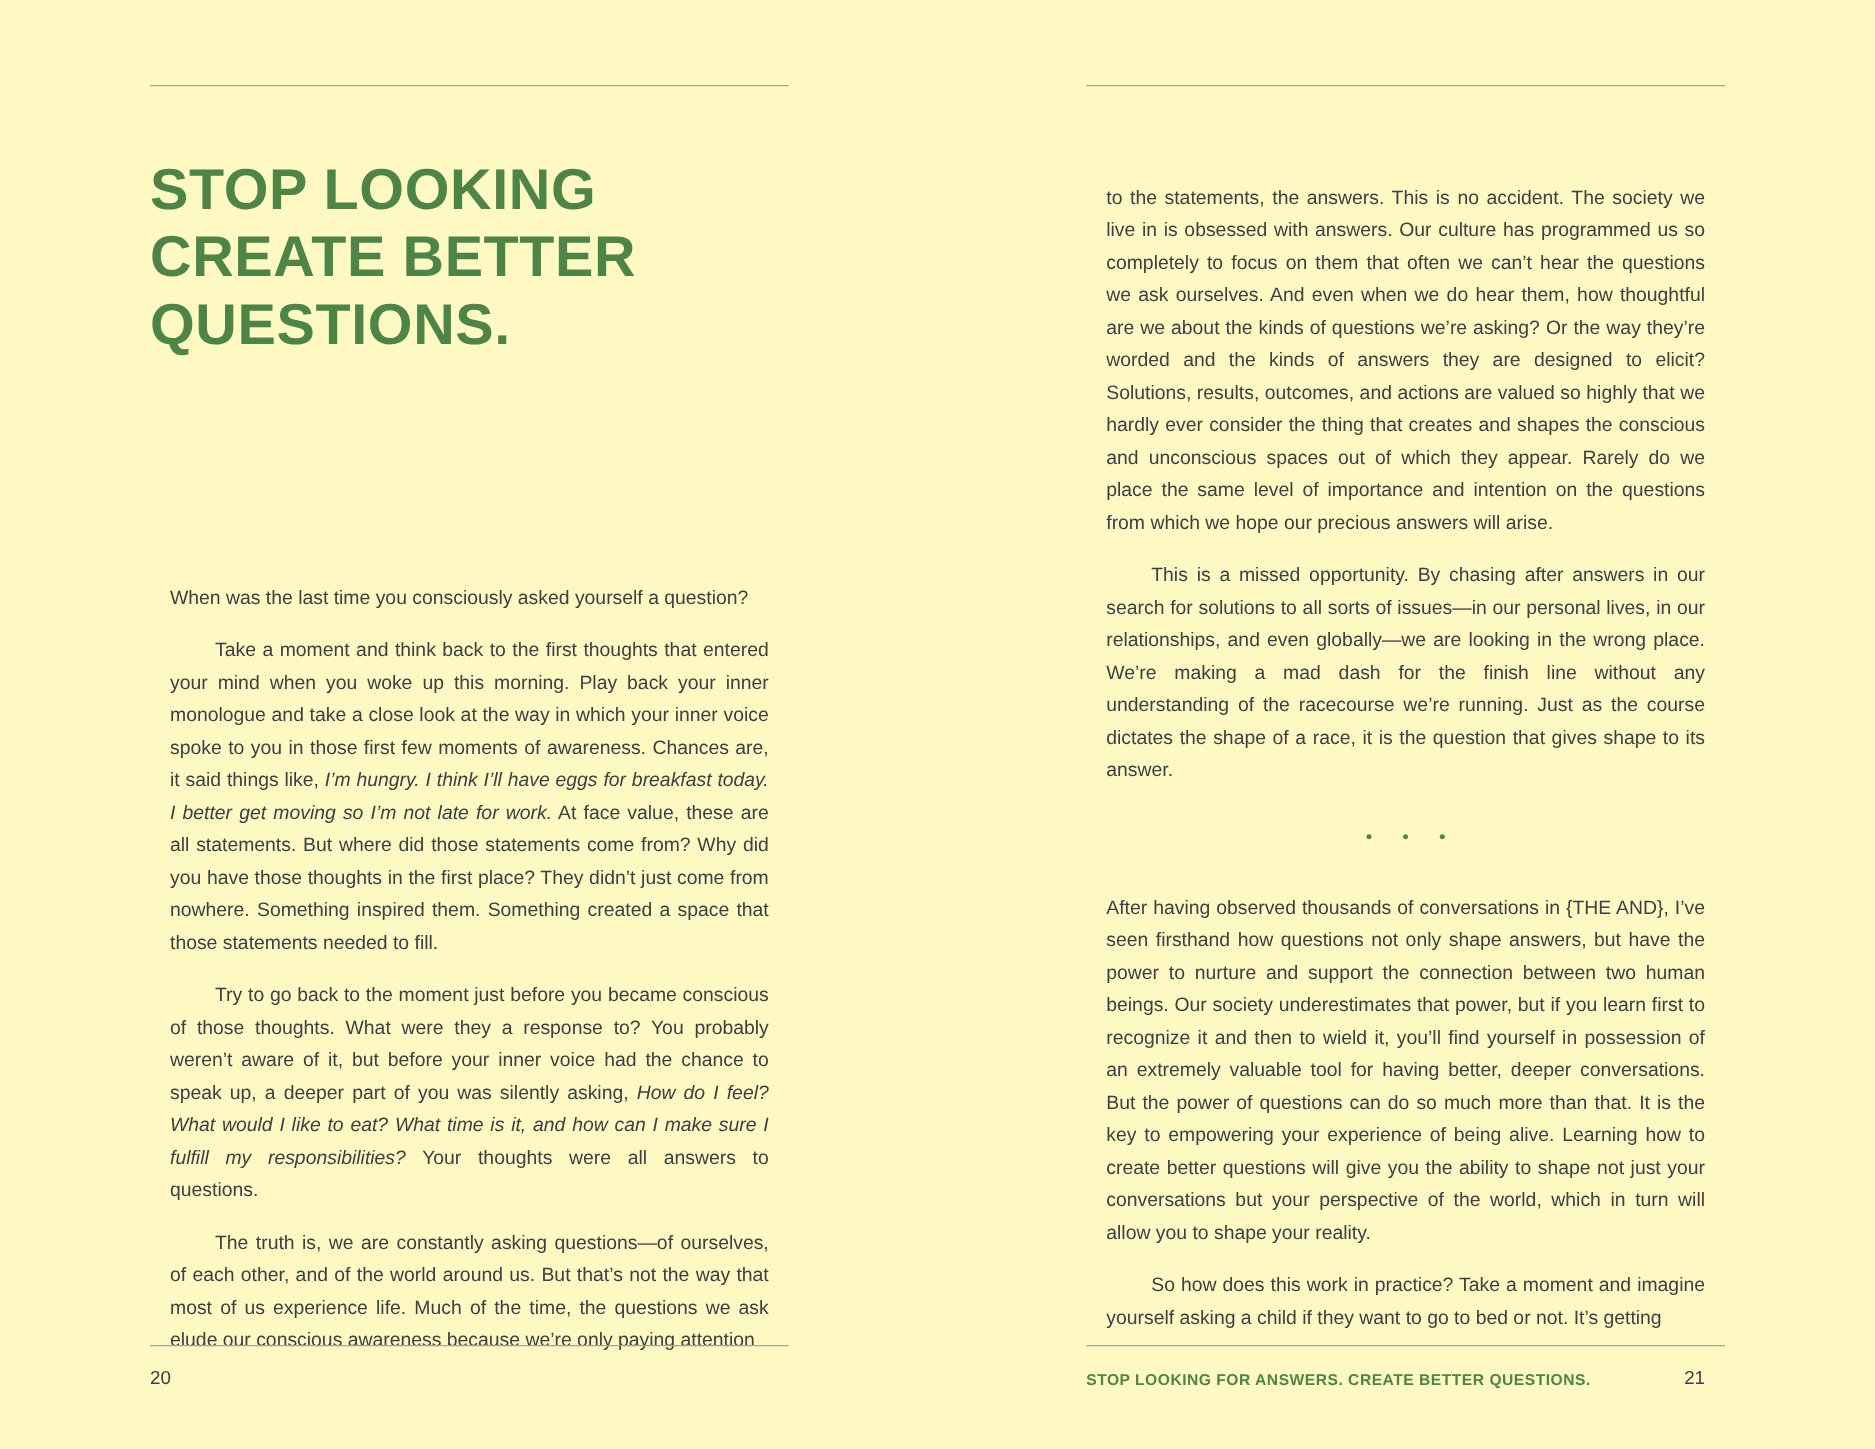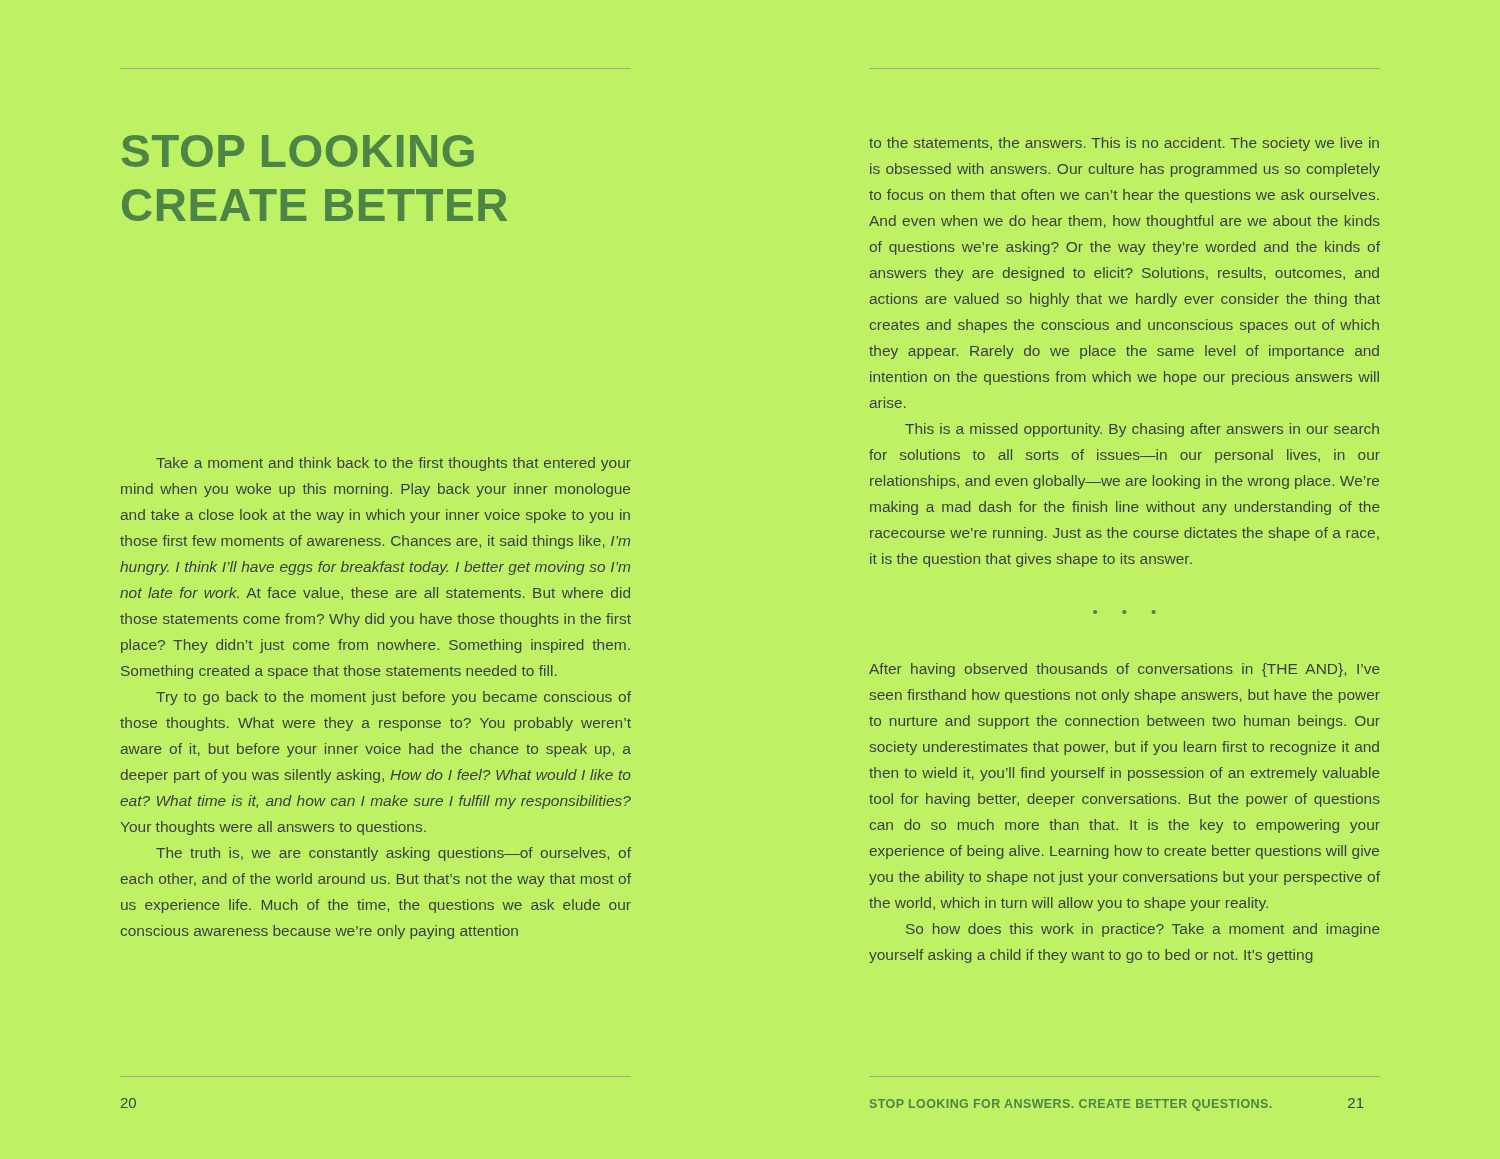--- a/index.html
+++ b/index.html
@@ -7,21 +7,21 @@
   body {
     width: 1500px;
     height: 1159px;
     position: relative;
     font-family: "Liberation Sans", sans-serif;
     overflow: hidden;
   }
   .spread {
     position: absolute;
     inset: 0;
-    background: #bef264;
+    background: #fef9c3;
   }
   .page-col {
     position: absolute;
     top: 0;
     height: 1159px;
   }
   .col-left  { left: 120px; width: 511px; }
   .col-right { left: 869px; width: 511px; }
 
   .rule {
@@ -50,21 +50,21 @@
     text-align: justify;
     color: var(--body, #3c4043);
     font-size: 15.5px;
     line-height: 26px;
     hyphens: auto;
     -webkit-hyphens: auto;
   }
   .body-left  { top: 450px; }
   .body-right { top: 130px; }
 
-  .body-block p { margin: 0; }
+  .body-block p { margin: 16px; }
   .body-block p.indent { text-indent: 36px; }
   .body-block em { font-style: italic; }
 
   .section-dots {
     margin: 30px 0 34px 0;
     text-align: center;
     color: var(--green, #4d8547);
     font-size: 15px;
     letter-spacing: 24px;
     padding-left: 24px;
@@ -95,23 +95,25 @@
 <body>
 
 <div class="spread">
 
   <div class="page-col col-left">
     <div class="rule rule-top"></div>
 
     <div class="chapter-heading">
       <div>STOP LOOKING</div>
       <div>CREATE BETTER</div>
+      <div>QUESTIONS.</div>
     </div>
 
     <div class="body-block body-left">
+        <p class=""><span>When was the last time you consciously asked yourself a question?</span></p>
         <p class="indent"><span>Take a moment and think back to the first thoughts that entered your mind when you woke up this morning. Play back your inner monologue and take a close look at the way in which your inner voice spoke to you in those first few moments of awareness. Chances are, it said things like, </span><em>I’m hungry. I think I’ll have eggs for breakfast today. I better get moving so I’m not late for work.</em><span> At face value, these are all statements. But where did those statements come from? Why did you have those thoughts in the first place? They didn’t just come from nowhere. Something inspired them. Something created a space that those statements needed to fill.</span></p>
         <p class="indent"><span>Try to go back to the moment just before you became conscious of those thoughts. What were they a response to? You probably weren’t aware of it, but before your inner voice had the chance to speak up, a deeper part of you was silently asking, </span><em>How do I feel? What would I like to eat? What time is it, and how can I make sure I fulfill my responsibilities?</em><span> Your thoughts were all answers to questions.</span></p>
         <p class="indent"><span>The truth is, we are constantly asking questions—of ourselves, of each other, and of the world around us. But that’s not the way that most of us experience life. Much of the time, the questions we ask elude our conscious awareness because we’re only paying attention</span></p>
       </div>
 
     <div class="rule rule-bottom"></div>
     <div class="page-number left-num">20</div>
   </div>
 
   <div class="page-col col-right">

